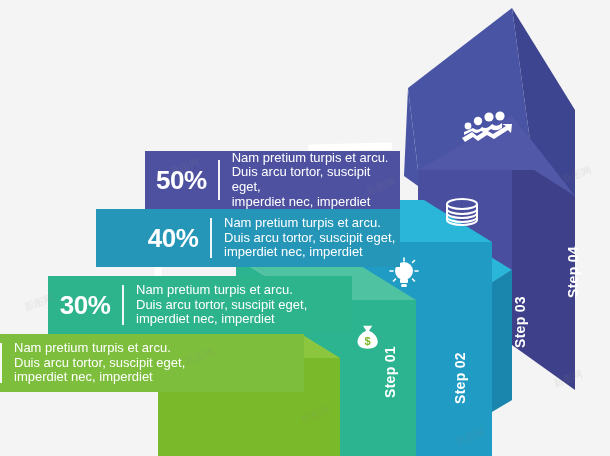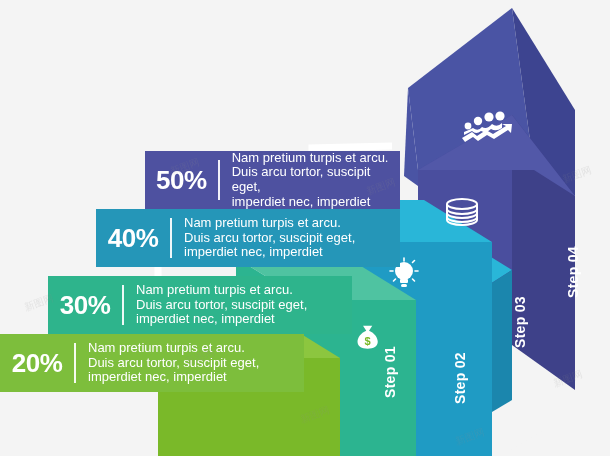--- a/index.html
+++ b/index.html
@@ -56,21 +56,21 @@
     opacity: 0.92;
     margin: 9px 0;
   }
   .banner .desc {
     font-size: 13px;
     line-height: 14.6px;
     white-space: pre-line;
     color: #ffffff;
   }
   .banner-50 { left: 145px; top: 151px; width: 255px; height: 58px; }
-  .banner-40 { left: 96px;  top: 209px; width: 304px; height: 58px; }
+  .banner-40 { left: 96px;  top: 209px; width: 304px; height: 58px; padding-left: 40px; }
   .banner-30 { left: 48px;  top: 276px; width: 304px; height: 58px; }
   .banner-20 { left: 0px;   top: 334px; width: 304px; height: 58px; }
 
   .banner-50 .pct { width: 74px; }
   .banner-40 .pct { width: 74px; }
   .banner-30 .pct { width: 74px; }
   .banner-20 .pct { width: 74px; }
   .banner-50 .desc, .banner-40 .desc, .banner-30 .desc, .banner-20 .desc {
     padding-left: 12px;
   }
@@ -214,21 +214,20 @@
 
     <div class="banner banner-30" style="background:#2EB48C;">
       <div class="pct">30%</div>
       <div class="divider"></div>
       <div class="desc">Nam pretium turpis et arcu.
 Duis arcu tortor, suscipit eget,
 imperdiet nec, imperdiet</div>
     </div>
 
     <div class="banner banner-20" style="background:#7DBE3C;">
-      <div class="pct">20%</div>
       <div class="divider"></div>
       <div class="desc">Nam pretium turpis et arcu.
 Duis arcu tortor, suscipit eget,
 imperdiet nec, imperdiet</div>
     </div>
 
     <div class="step-label" style="left:382px; top:398px; transform:rotate(-90deg); transform-origin:left top;">Step 01</div>
     <div class="step-label" style="left:452px; top:404px; transform:rotate(-90deg); transform-origin:left top;">Step 02</div>
     <div class="step-label" style="left:512px; top:348px; transform:rotate(-90deg); transform-origin:left top;">Step 03</div>
     <div class="step-label" style="left:565px; top:298px; transform:rotate(-90deg); transform-origin:left top;">Step 04</div>

